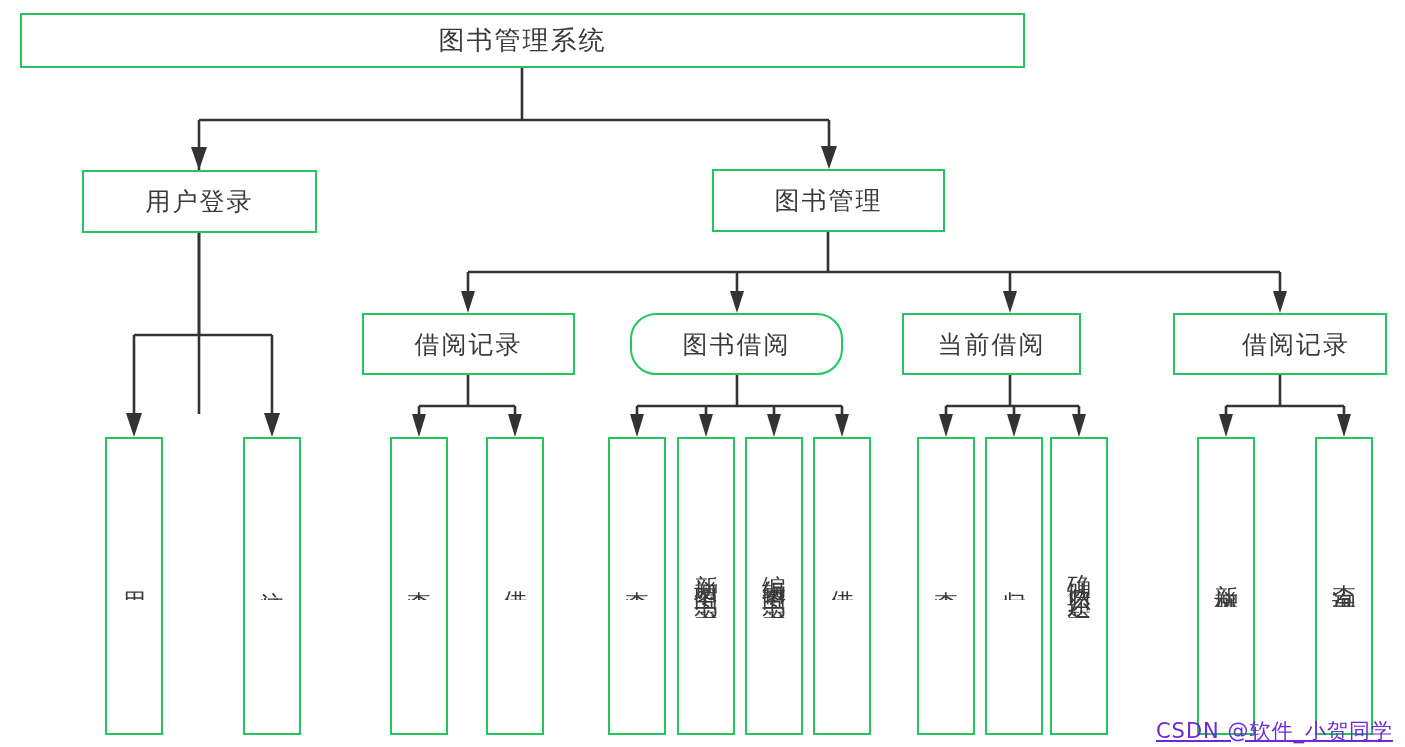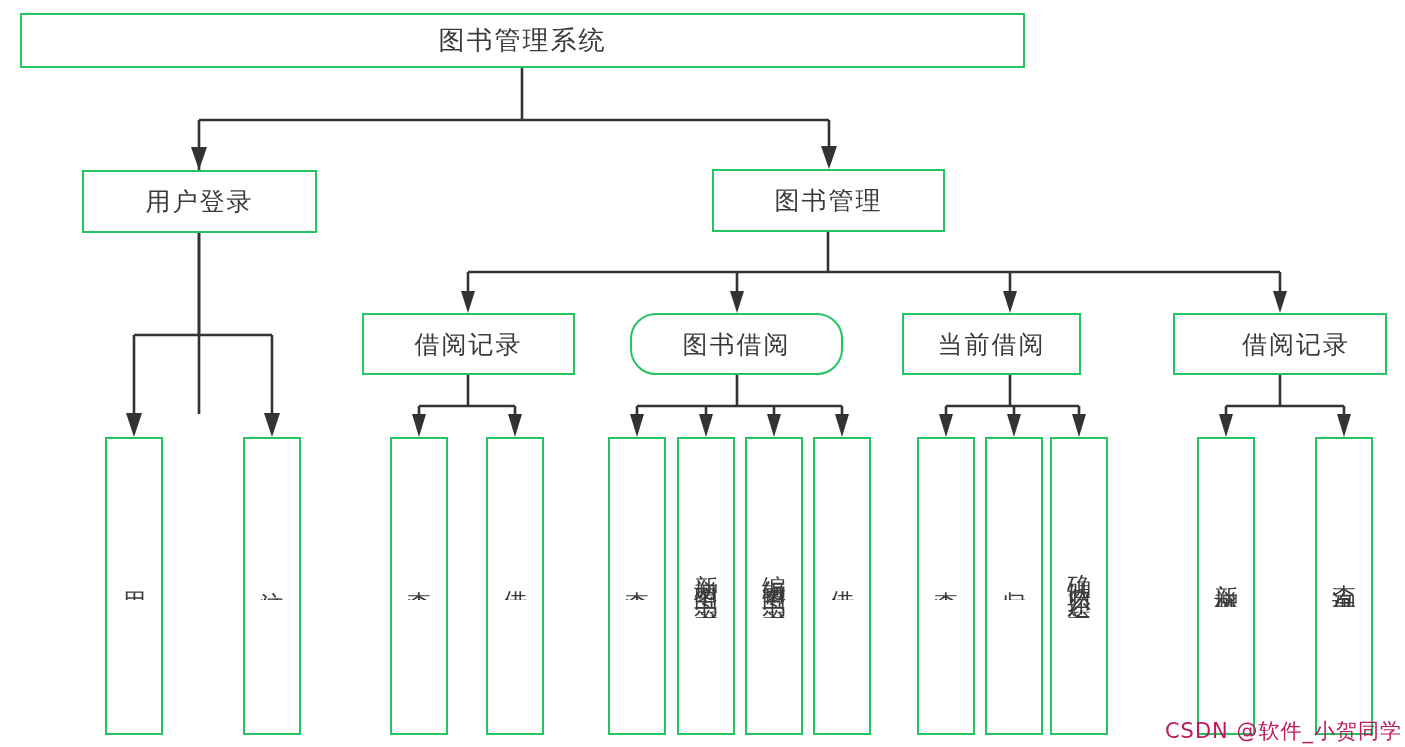--- a/index.html
+++ b/index.html
@@ -52,26 +52,27 @@
     writing-mode: vertical-rl;
     text-orientation: mixed;
     font-size: 24px;
     letter-spacing: 7px;
     line-height: 1;
     max-height: 292px;
     overflow: hidden;
   }
   .watermark {
     position: absolute;
-    right: 3px;
+    right: 12px;
     bottom: 2px;
     font-size: 21px;
-    color: #be185d;
+    color: #6d28d9;
     letter-spacing: 1px;
     white-space: nowrap;
+    text-decoration: underline;
   }
 </style>
 </head>
 <body>
 
 <div id="stage">
 
   <svg id="connectors" viewBox="0 0 1405 747" xmlns="http://www.w3.org/2000/svg">
     <g stroke="#333333" stroke-width="2.6" fill="none">
 

